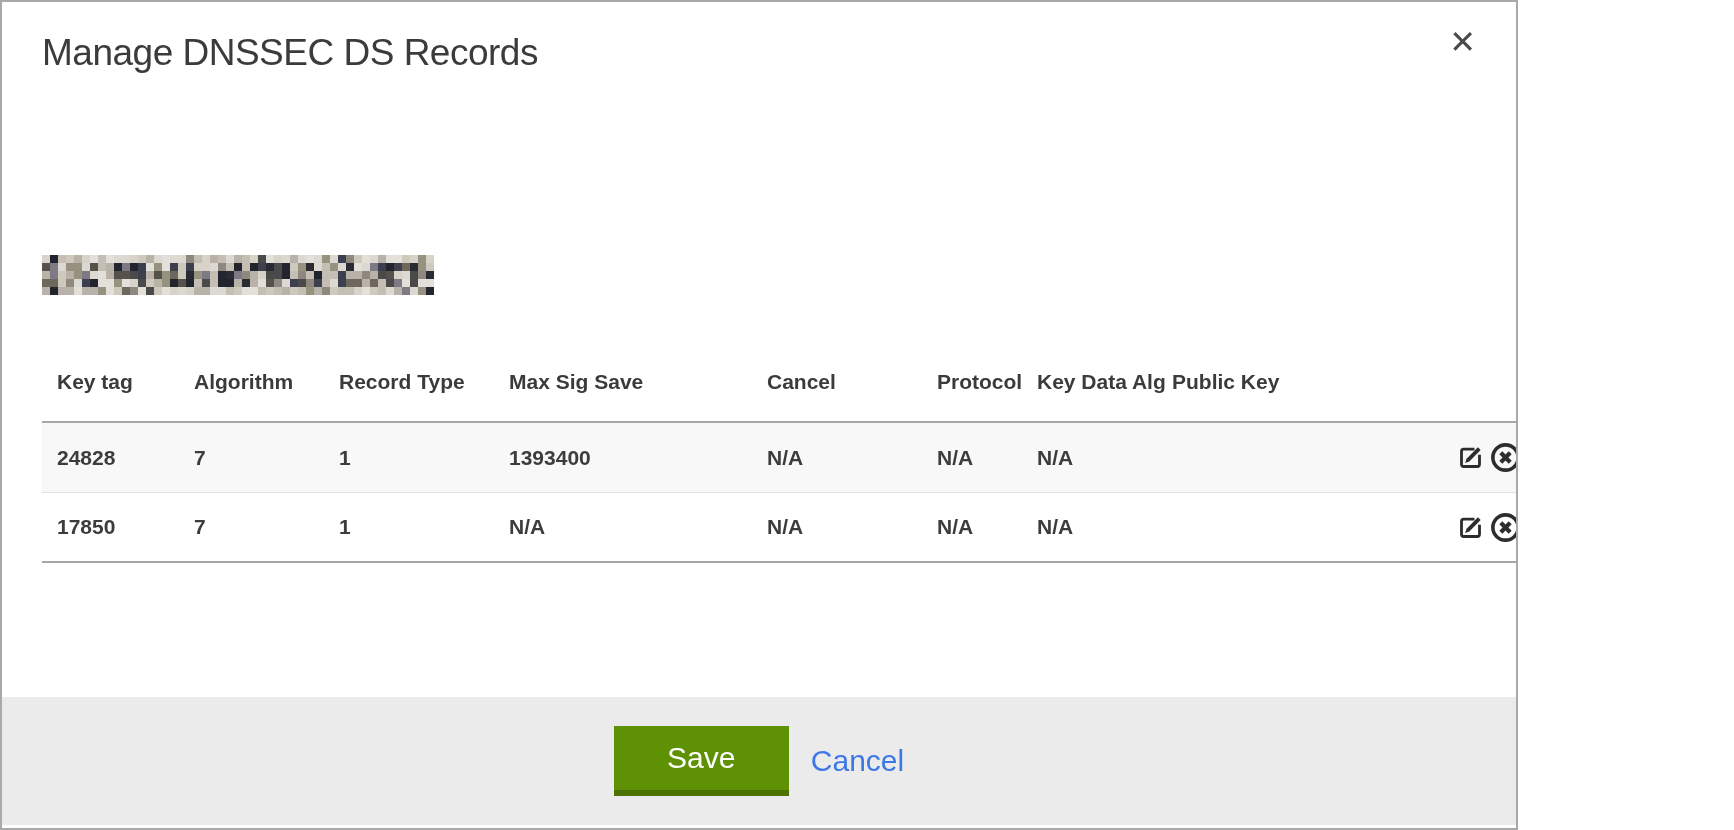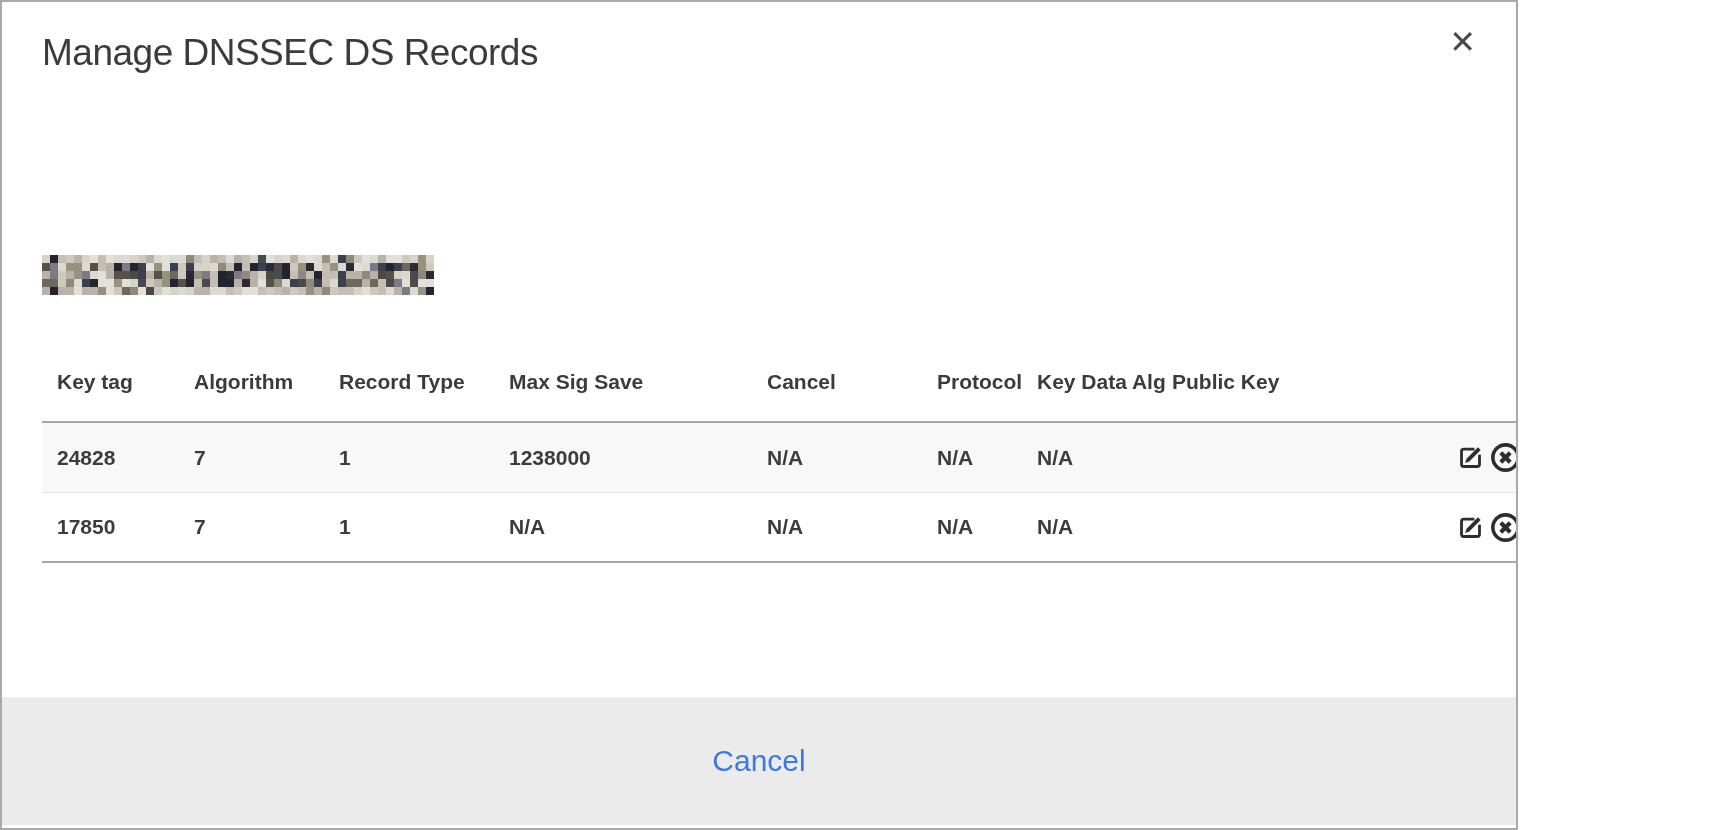--- a/index.html
+++ b/index.html
@@ -76,21 +76,21 @@
       <div class="cell">Key Data Alg</div>
       <div class="cell">Public Key</div>
       <div class="cell"></div>
     </div>
 
     <div class="tbody">
       <div class="grid-row data-row odd">
         <div class="cell">24828</div>
         <div class="cell">7</div>
         <div class="cell">1</div>
-        <div class="cell">1238000</div>
+        <div class="cell">1393400</div>
         <div class="cell">N/A</div>
         <div class="cell">N/A</div>
         <div class="cell">N/A</div>
         <div class="cell"></div>
         <div class="cell actions">
           <span class="icon-btn">
             <svg width="27" height="27" viewBox="0 0 24 24" fill="none">
               <path d="M15.5 4.5 H6 a2 2 0 0 0 -2 2 V18 a2 2 0 0 0 2 2 h12 a2 2 0 0 0 2 -2 V9.5" stroke="#2d2d2d" stroke-width="2.5" fill="none"></path>
               <line x1="9.5" y1="14.5" x2="19.8" y2="4.2" stroke="#2d2d2d" stroke-width="3.4"></line>
               <polygon points="7.2,16.9 8.5,13.2 10.9,15.6" fill="#2d2d2d"></polygon>
@@ -132,16 +132,17 @@
           </span>
         </div>
       </div>
     </div>
   </div>
 
   <div class="red-annotation"></div>
 
 
   <div class="footer">
+    <button class="save-btn">Save</button>
     <a class="cancel-link">Cancel</a>
   </div>
 
 </div>
 
 </body></html>

